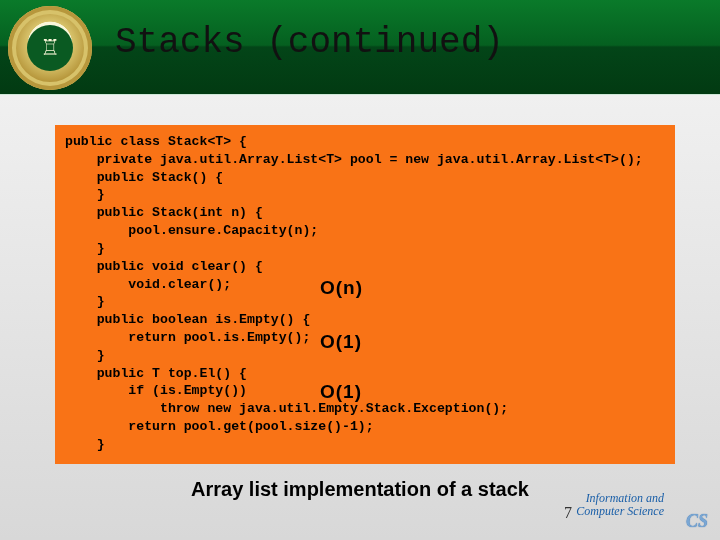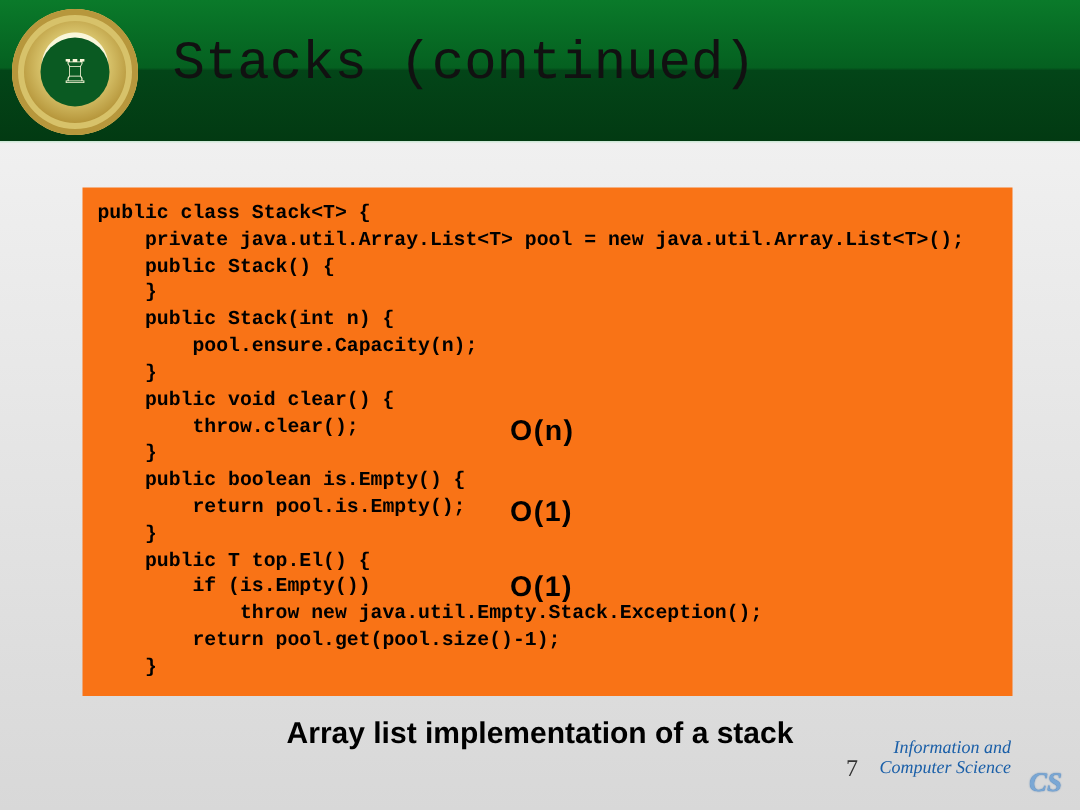--- a/index.html
+++ b/index.html
@@ -53,34 +53,33 @@
     position: relative;
   }
   .code-row { white-space: pre; }
   .anno {
     position: absolute;
     font-family: Arial, sans-serif;
     font-weight: bold;
     font-size: 19px;
     color: #000;
     letter-spacing: 1px;
-    margin-left: 20px;
   }
   .caption {
     text-align: center;
     margin-top: 14px;
     font-family: Arial, sans-serif;
     font-weight: bold;
     font-size: 20px;
     color: #000;
   }
   .footer-logo {
     position: absolute;
     right: 12px; bottom: 8px;
-    display: flex; align-items: center; gap: 12px;
+    display: flex; align-items: center; gap: 22px;
   }
   .footer-text {
     font-family: "Times New Roman", serif;
     font-style: italic;
     font-size: 12px;
     color: #1a5fa8;
     line-height: 1.05;
     text-align: right;
   }
   .cs-badge {
@@ -112,21 +111,21 @@
 
 <div class="code-box">
   <div class="code-row">public class Stack&lt;T&gt; {</div>
   <div class="code-row">    private java.util.Array.List&lt;T&gt; pool = new java.util.Array.List&lt;T&gt;();</div>
   <div class="code-row">    public Stack() {</div>
   <div class="code-row">    }</div>
   <div class="code-row">    public Stack(int n) {</div>
   <div class="code-row">        pool.ensure.Capacity(n);</div>
   <div class="code-row">    }</div>
   <div class="code-row">    public void clear() {</div>
-  <div class="code-row">        throw.clear();</div>
+  <div class="code-row">        void.clear();</div>
   <div class="code-row">    }</div>
   <div class="code-row">    public boolean is.Empty() {</div>
   <div class="code-row">        return pool.is.Empty();</div>
   <div class="code-row">    }</div>
   <div class="code-row">    public T top.El() {</div>
   <div class="code-row">        if (is.Empty())</div>
   <div class="code-row">            throw new java.util.Empty.Stack.Exception();</div>
   <div class="code-row">        return pool.get(pool.size()-1);</div>
   <div class="code-row">    }</div>
 

